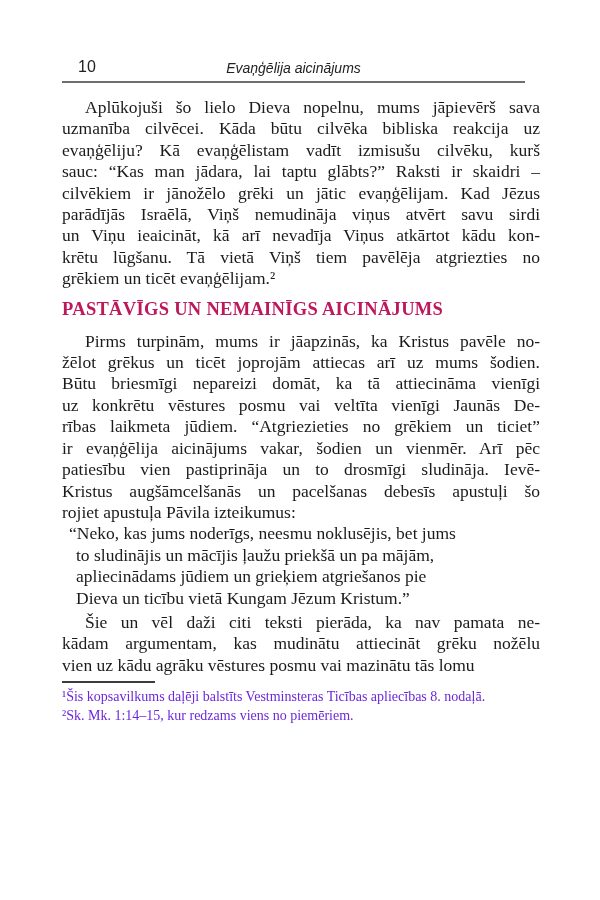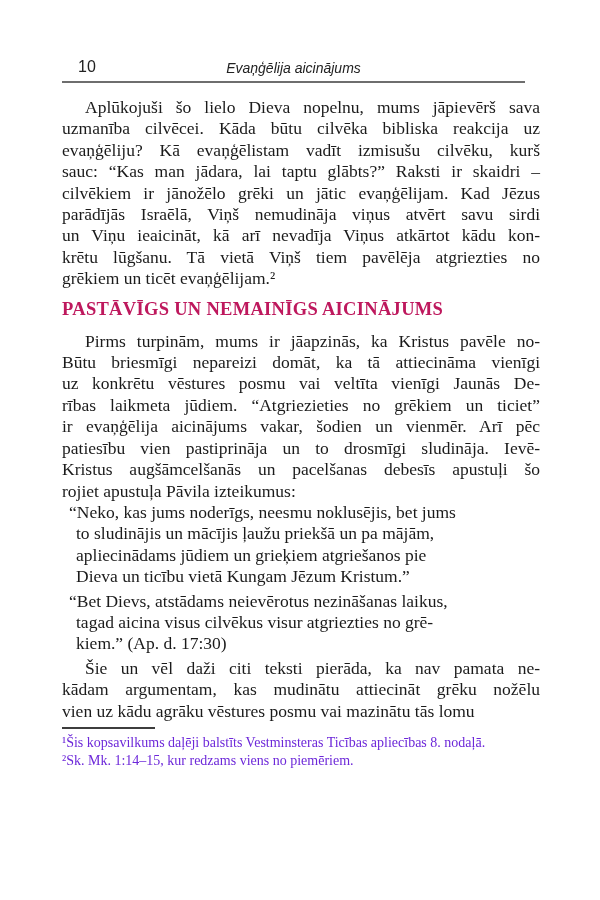--- a/index.html
+++ b/index.html
@@ -119,41 +119,37 @@
         <div class="line">parādījās Israēlā, Viņš nemudināja viņus atvērt savu sirdi</div>
         <div class="line">un Viņu ieaicināt, kā arī nevadīja Viņus atkārtot kādu kon-</div>
         <div class="line">krētu lūgšanu. Tā vietā Viņš tiem pavēlēja atgriezties no</div>
         <div class="line">grēkiem un ticēt evaņģēlijam.²</div>
       </div>
 
     <h2 class="heading">PASTĀVĪGS UN NEMAINĪGS AICINĀJUMS</h2>
 
     <div class="para jpara indent">
         <div class="line">Pirms turpinām, mums ir jāapzinās, ka Kristus pavēle no-</div>
+        <div class="line">žēlot grēkus un ticēt joprojām attiecas arī uz mums šodien.</div>
         <div class="line">Būtu briesmīgi nepareizi domāt, ka tā attiecināma vienīgi</div>
         <div class="line">uz konkrētu vēstures posmu vai veltīta vienīgi Jaunās De-</div>
         <div class="line">rības laikmeta jūdiem. “Atgriezieties no grēkiem un ticiet”</div>
         <div class="line">ir evaņģēlija aicinājums vakar, šodien un vienmēr. Arī pēc</div>
         <div class="line">patiesību vien pastiprināja un to drosmīgi sludināja. Ievē-</div>
         <div class="line">Kristus augšāmcelšanās un pacelšanas debesīs apustuļi šo</div>
         <div class="line">rojiet apustuļa Pāvila izteikumus:</div>
       </div>
 
     <div class="quote">
         <div class="line">“Neko, kas jums noderīgs, neesmu noklusējis, bet jums</div>
         <div class="line">to sludinājis un mācījis ļaužu priekšā un pa mājām,</div>
         <div class="line">apliecinādams jūdiem un grieķiem atgriešanos pie</div>
         <div class="line">Dieva un ticību vietā Kungam Jēzum Kristum.”</div>
       </div>
 
-    <div class="quote">
-        <div class="line">“Bet Dievs, atstādams neievērotus nezināšanas laikus,</div>
-        <div class="line">tagad aicina visus cilvēkus visur atgriezties no grē-</div>
-        <div class="line">kiem.” (Ap. d. 17:30)</div>
-      </div>
 
     <div class="para jpara indent">
         <div class="line">Šie un vēl daži citi teksti pierāda, ka nav pamata ne-</div>
         <div class="line">kādam argumentam, kas mudinātu attiecināt grēku nožēlu</div>
         <div class="line">vien uz kādu agrāku vēstures posmu vai mazinātu tās lomu</div>
       </div>
 
     <div class="footnotes">
       <div class="frule"></div>
       <div class="fnote">¹Šis kopsavilkums daļēji balstīts Vestminsteras Ticības apliecības 8. nodaļā.</div>

